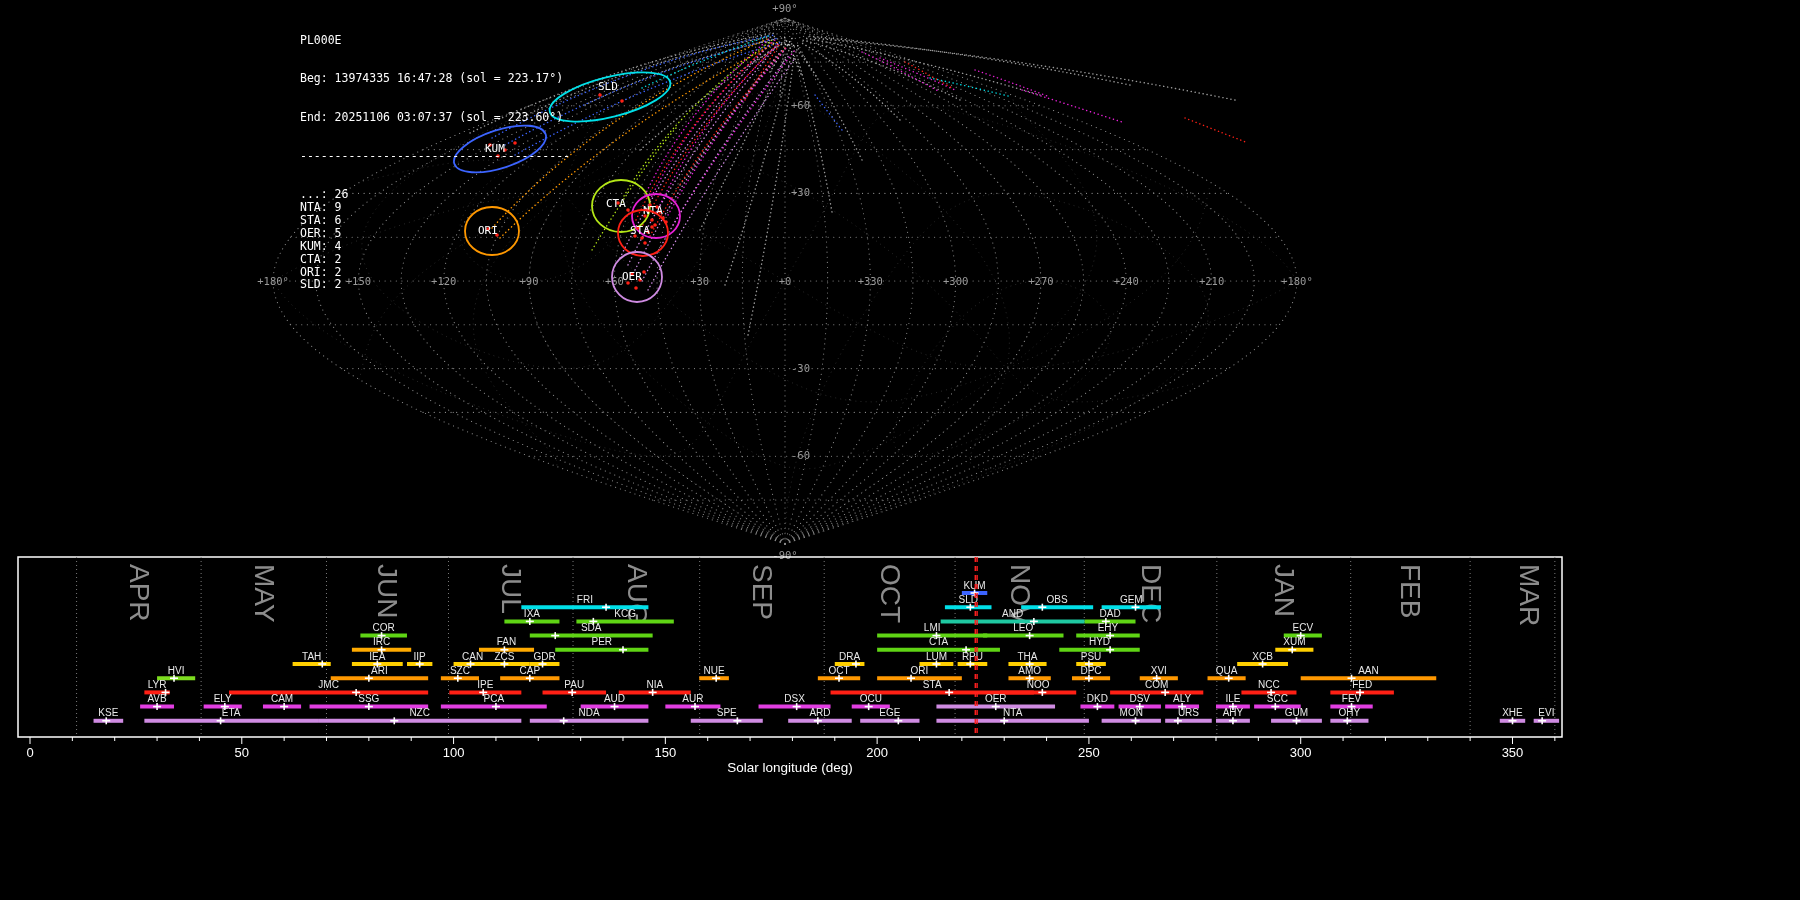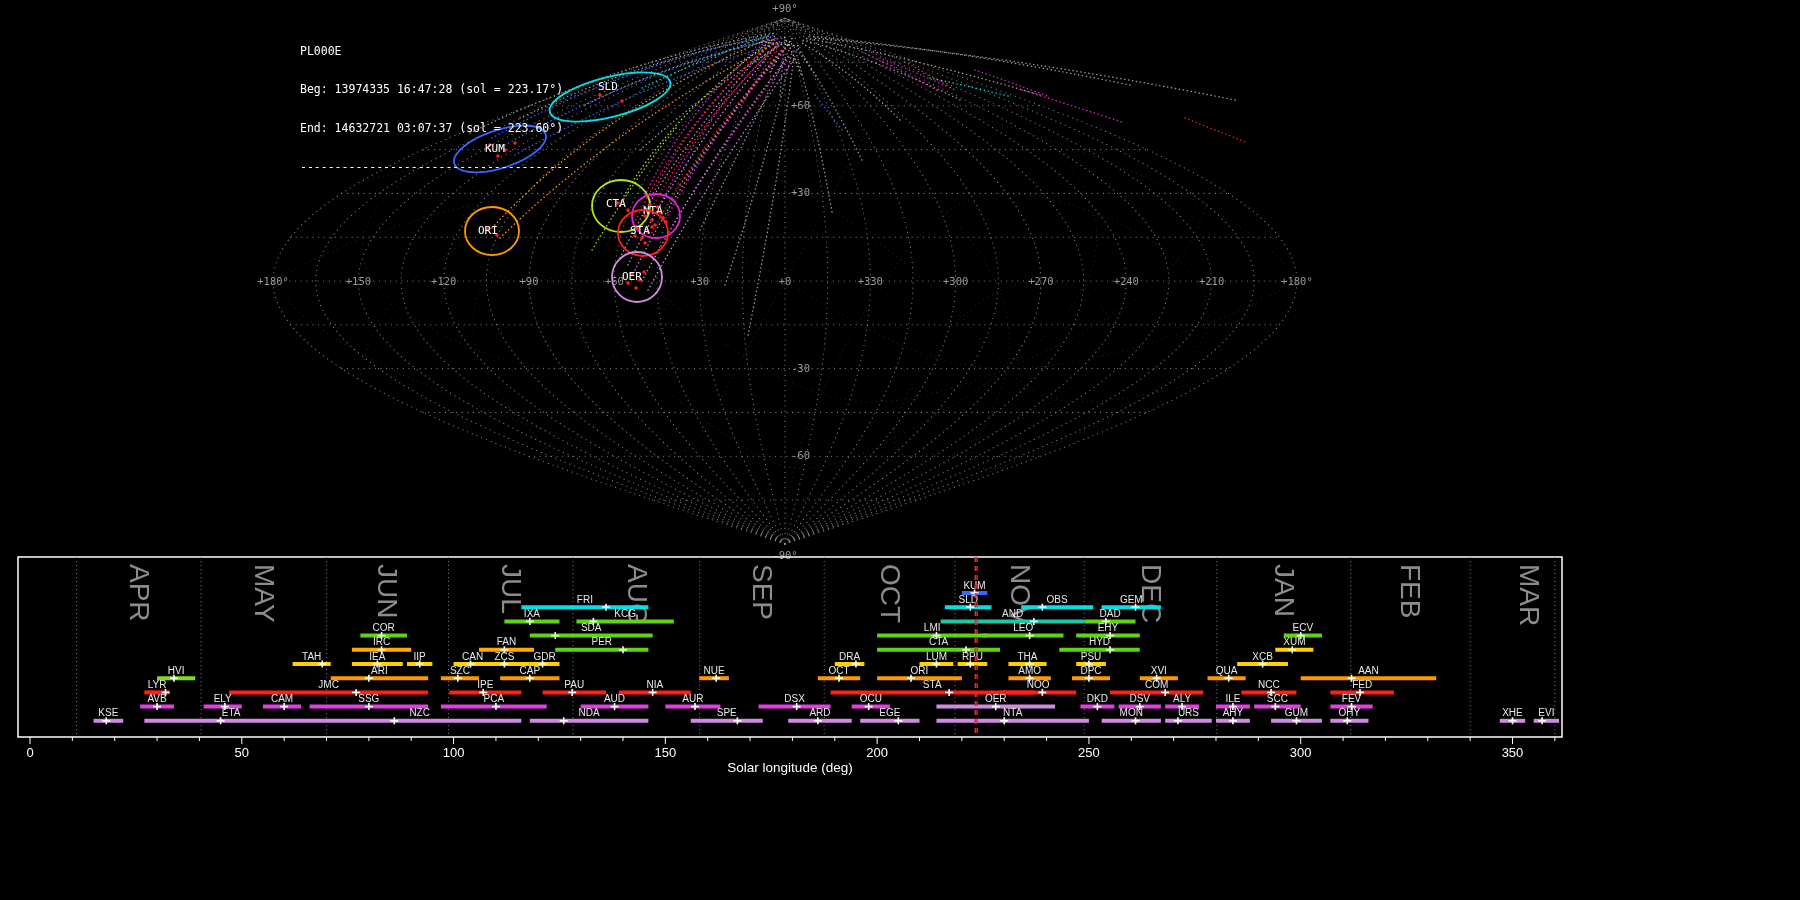--- a/index.html
+++ b/index.html
@@ -1,18 +1,18 @@
 <!DOCTYPE html>
 <html><head>
 <meta charset="utf-8">
 <style>
   html,body{margin:0;padding:0;background:#000;width:1800px;height:900px;overflow:hidden}
   #app{position:relative;width:1800px;height:900px;background:#000;font-family:"DejaVu Sans Mono",monospace}
   #plot{position:absolute;left:0;top:0}
-  #header{position:absolute;left:300px;top:19px;color:#fff;font:11.5px/1.12 "DejaVu Sans Mono",monospace;white-space:pre}
+  #header{position:absolute;left:300px;top:8px;color:#fff;font:11.5px/1.12 "DejaVu Sans Mono",monospace;white-space:pre}
   text{user-select:none}
 </style>
 </head>
 <body>
 
 <div id="app">
   <svg id="plot" width="1800" height="900" viewBox="0 0 1800 900">
     <g id="g-sky">
         <g>
           <polyline points="1012.4,368.5 1021.2,368.2 1030.2,367.7 1039.4,366.8 1048.8,365.7 1058.4,364.4 1068.2,362.8 1078.2,361.0 1088.3,359.0 1098.6,356.7 1109.0,354.3 1119.6,351.6 1130.2,348.8 1140.8,345.7 1151.5,342.6 1162.2,339.2 1172.8,335.7 1183.3,332.1 1193.8,328.4 1204.1,324.6 1214.3,320.6 1224.2,316.6 1234.0,312.5 1243.5,308.4 1252.8,304.1 1261.7,299.9 1270.4,295.5 1278.7,291.2 1286.8,286.8 1294.4,282.5" fill="none" stroke="#2e2e2e" stroke-width="1" stroke-dasharray="0.1 5" stroke-linecap="round"></polyline>
@@ -615,16 +615,17 @@
         <text x="1546.3806" y="716.3" fill="#e8e8e8" font-size="10" text-anchor="middle" font-family="&quot;Liberation Sans&quot;, sans-serif">EVI</text>
         <line x1="975.2811689999999" y1="557" x2="975.2811689999999" y2="737" stroke="#ff2020" stroke-width="1.4" stroke-dasharray="5 4"></line>
         <line x1="977.1025199999999" y1="557" x2="977.1025199999999" y2="737" stroke="#ff2020" stroke-width="1.4" stroke-dasharray="5 4"></line>
       </g>
     <text id="axis-title" x="790" y="772" fill="#ffffff" font-size="13.5" text-anchor="middle" font-family="&quot;Liberation Sans&quot;, sans-serif">Solar longitude (deg)</text>
   </svg>
 
   <div id="header">
     <div>PL000E</div>
     <div>Beg: 13974335 16:47:28 (sol = 223.17°)</div>
-    <div>End: 14632721 03:07:37 (sol = 223.60°)</div>
+    <div>End: 20251106 03:07:37 (sol = 223.60°)</div>
     <div>---------------------------------------</div>
+    <div id="legend-counts"><div>...: 26</div><div>NTA: 9</div><div>STA: 6</div><div>OER: 5</div><div>KUM: 4</div><div>CTA: 2</div><div>ORI: 2</div><div>SLD: 2</div></div>
   </div>
 </div>
 
 </body></html>

